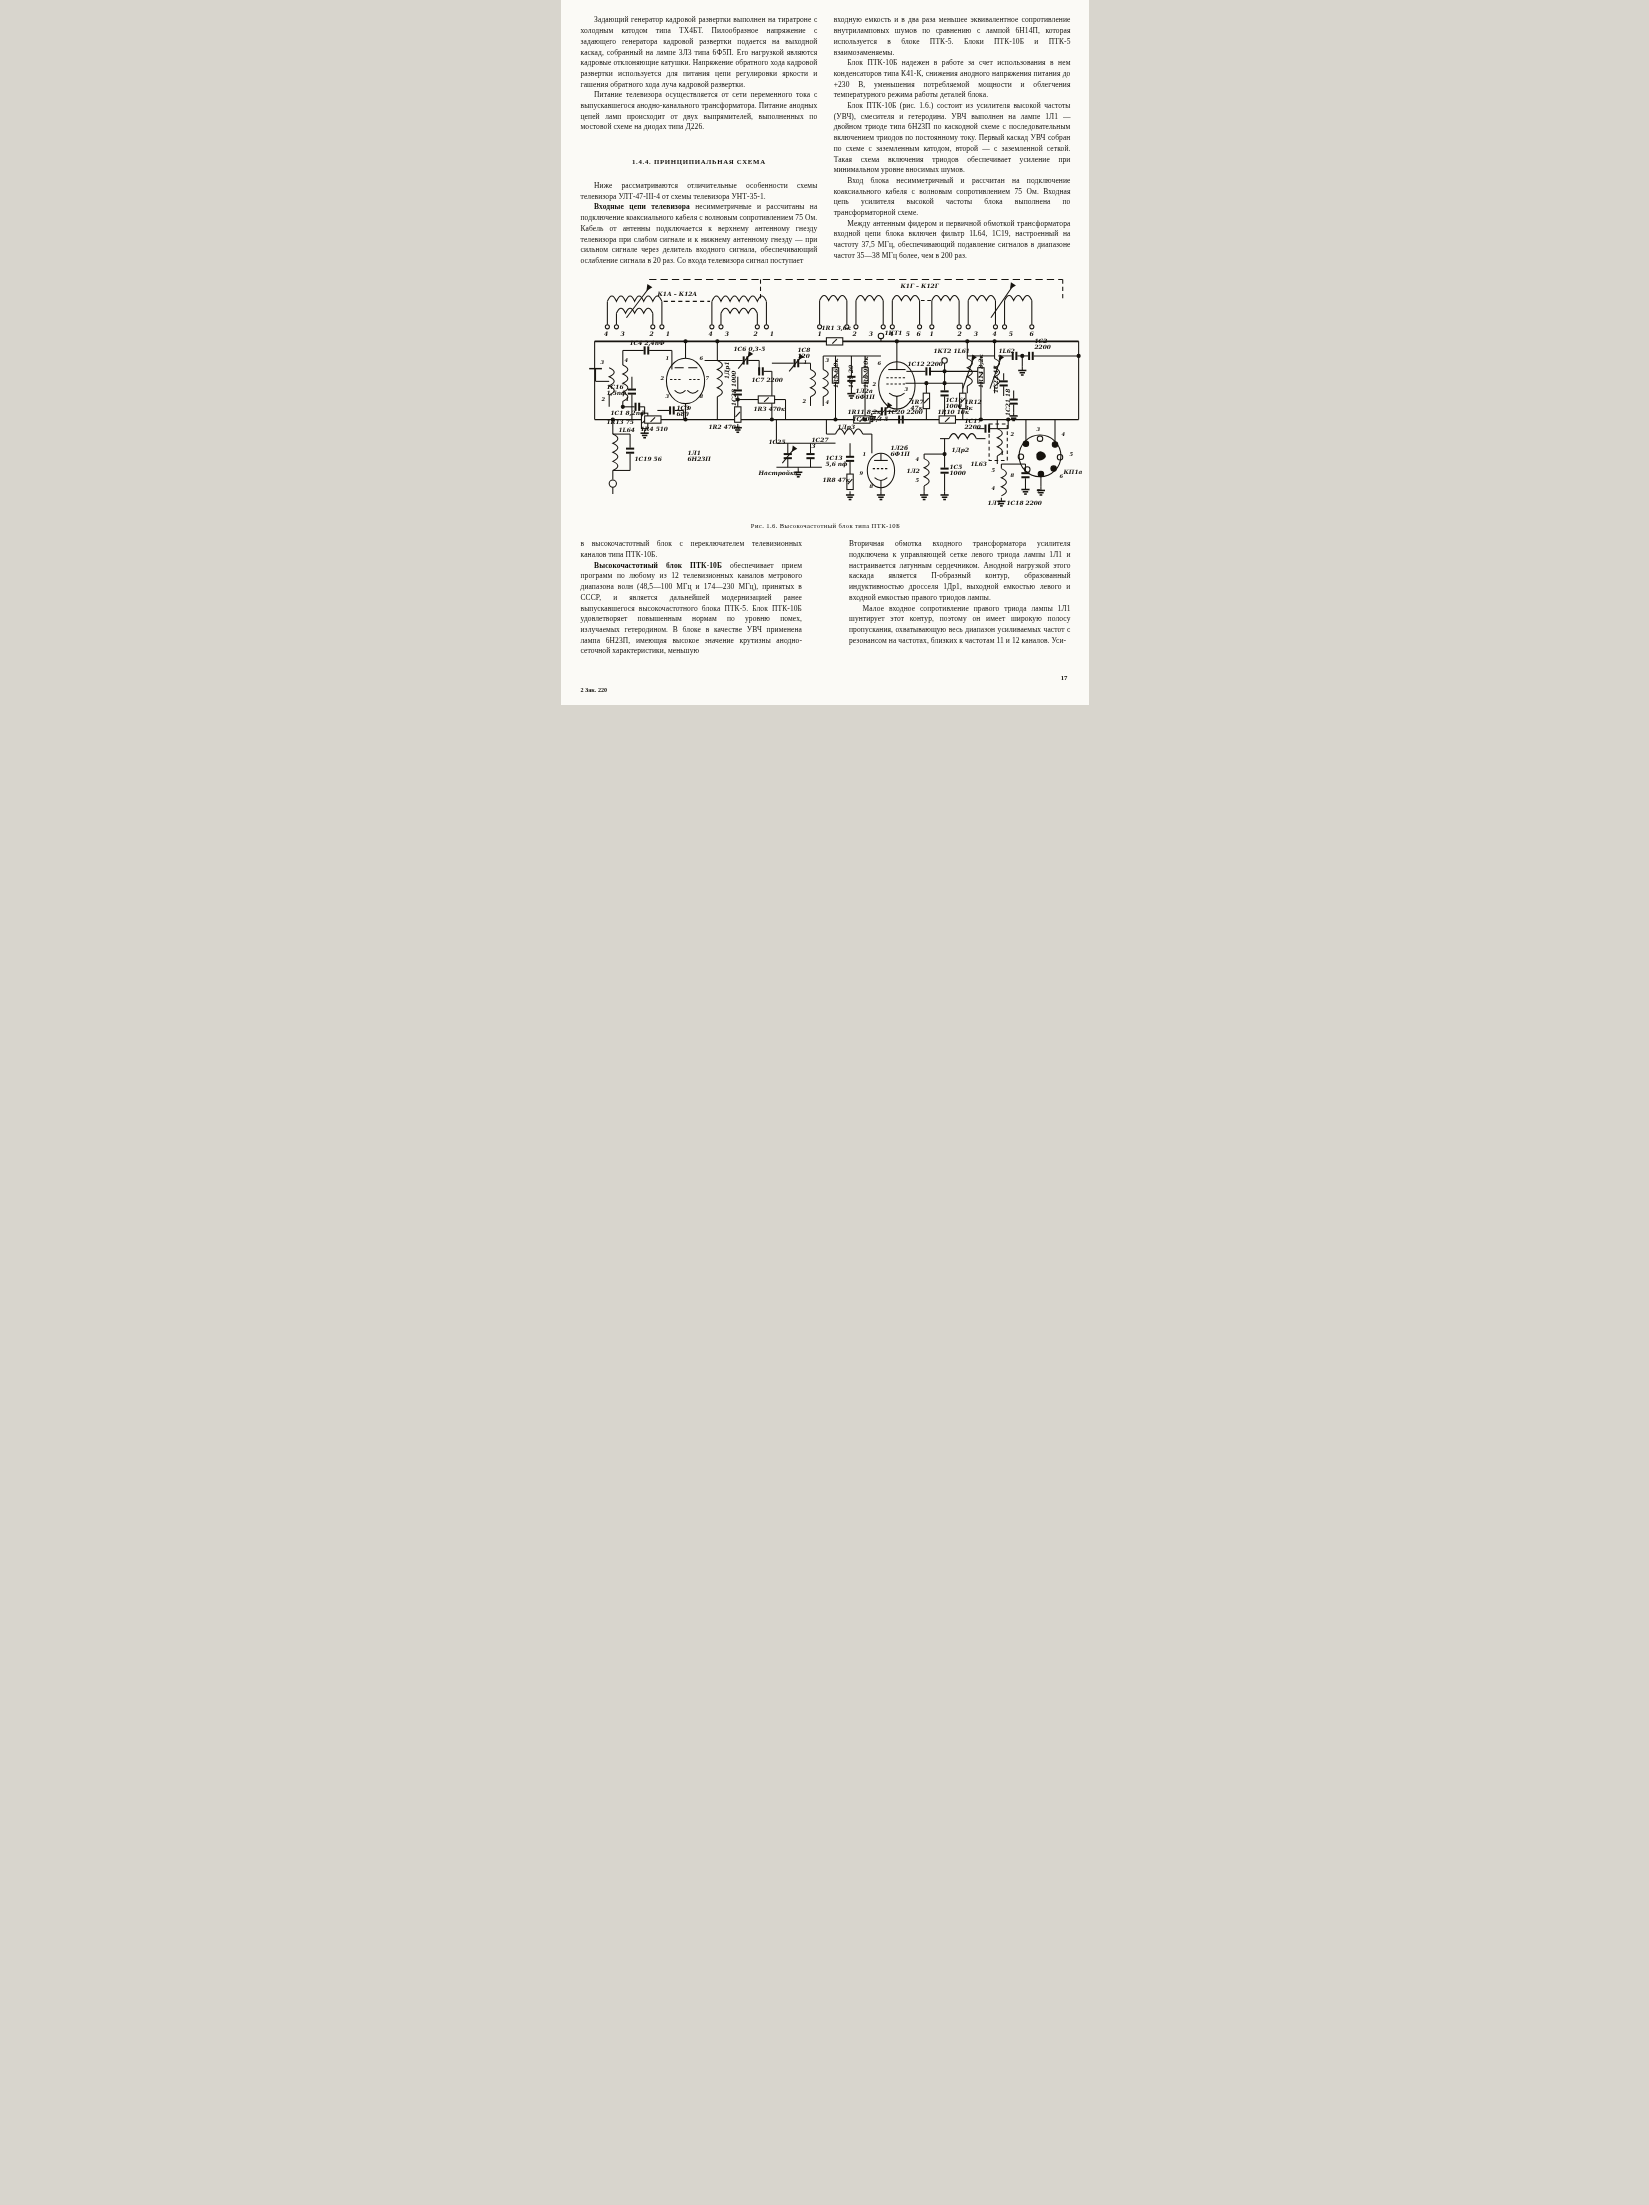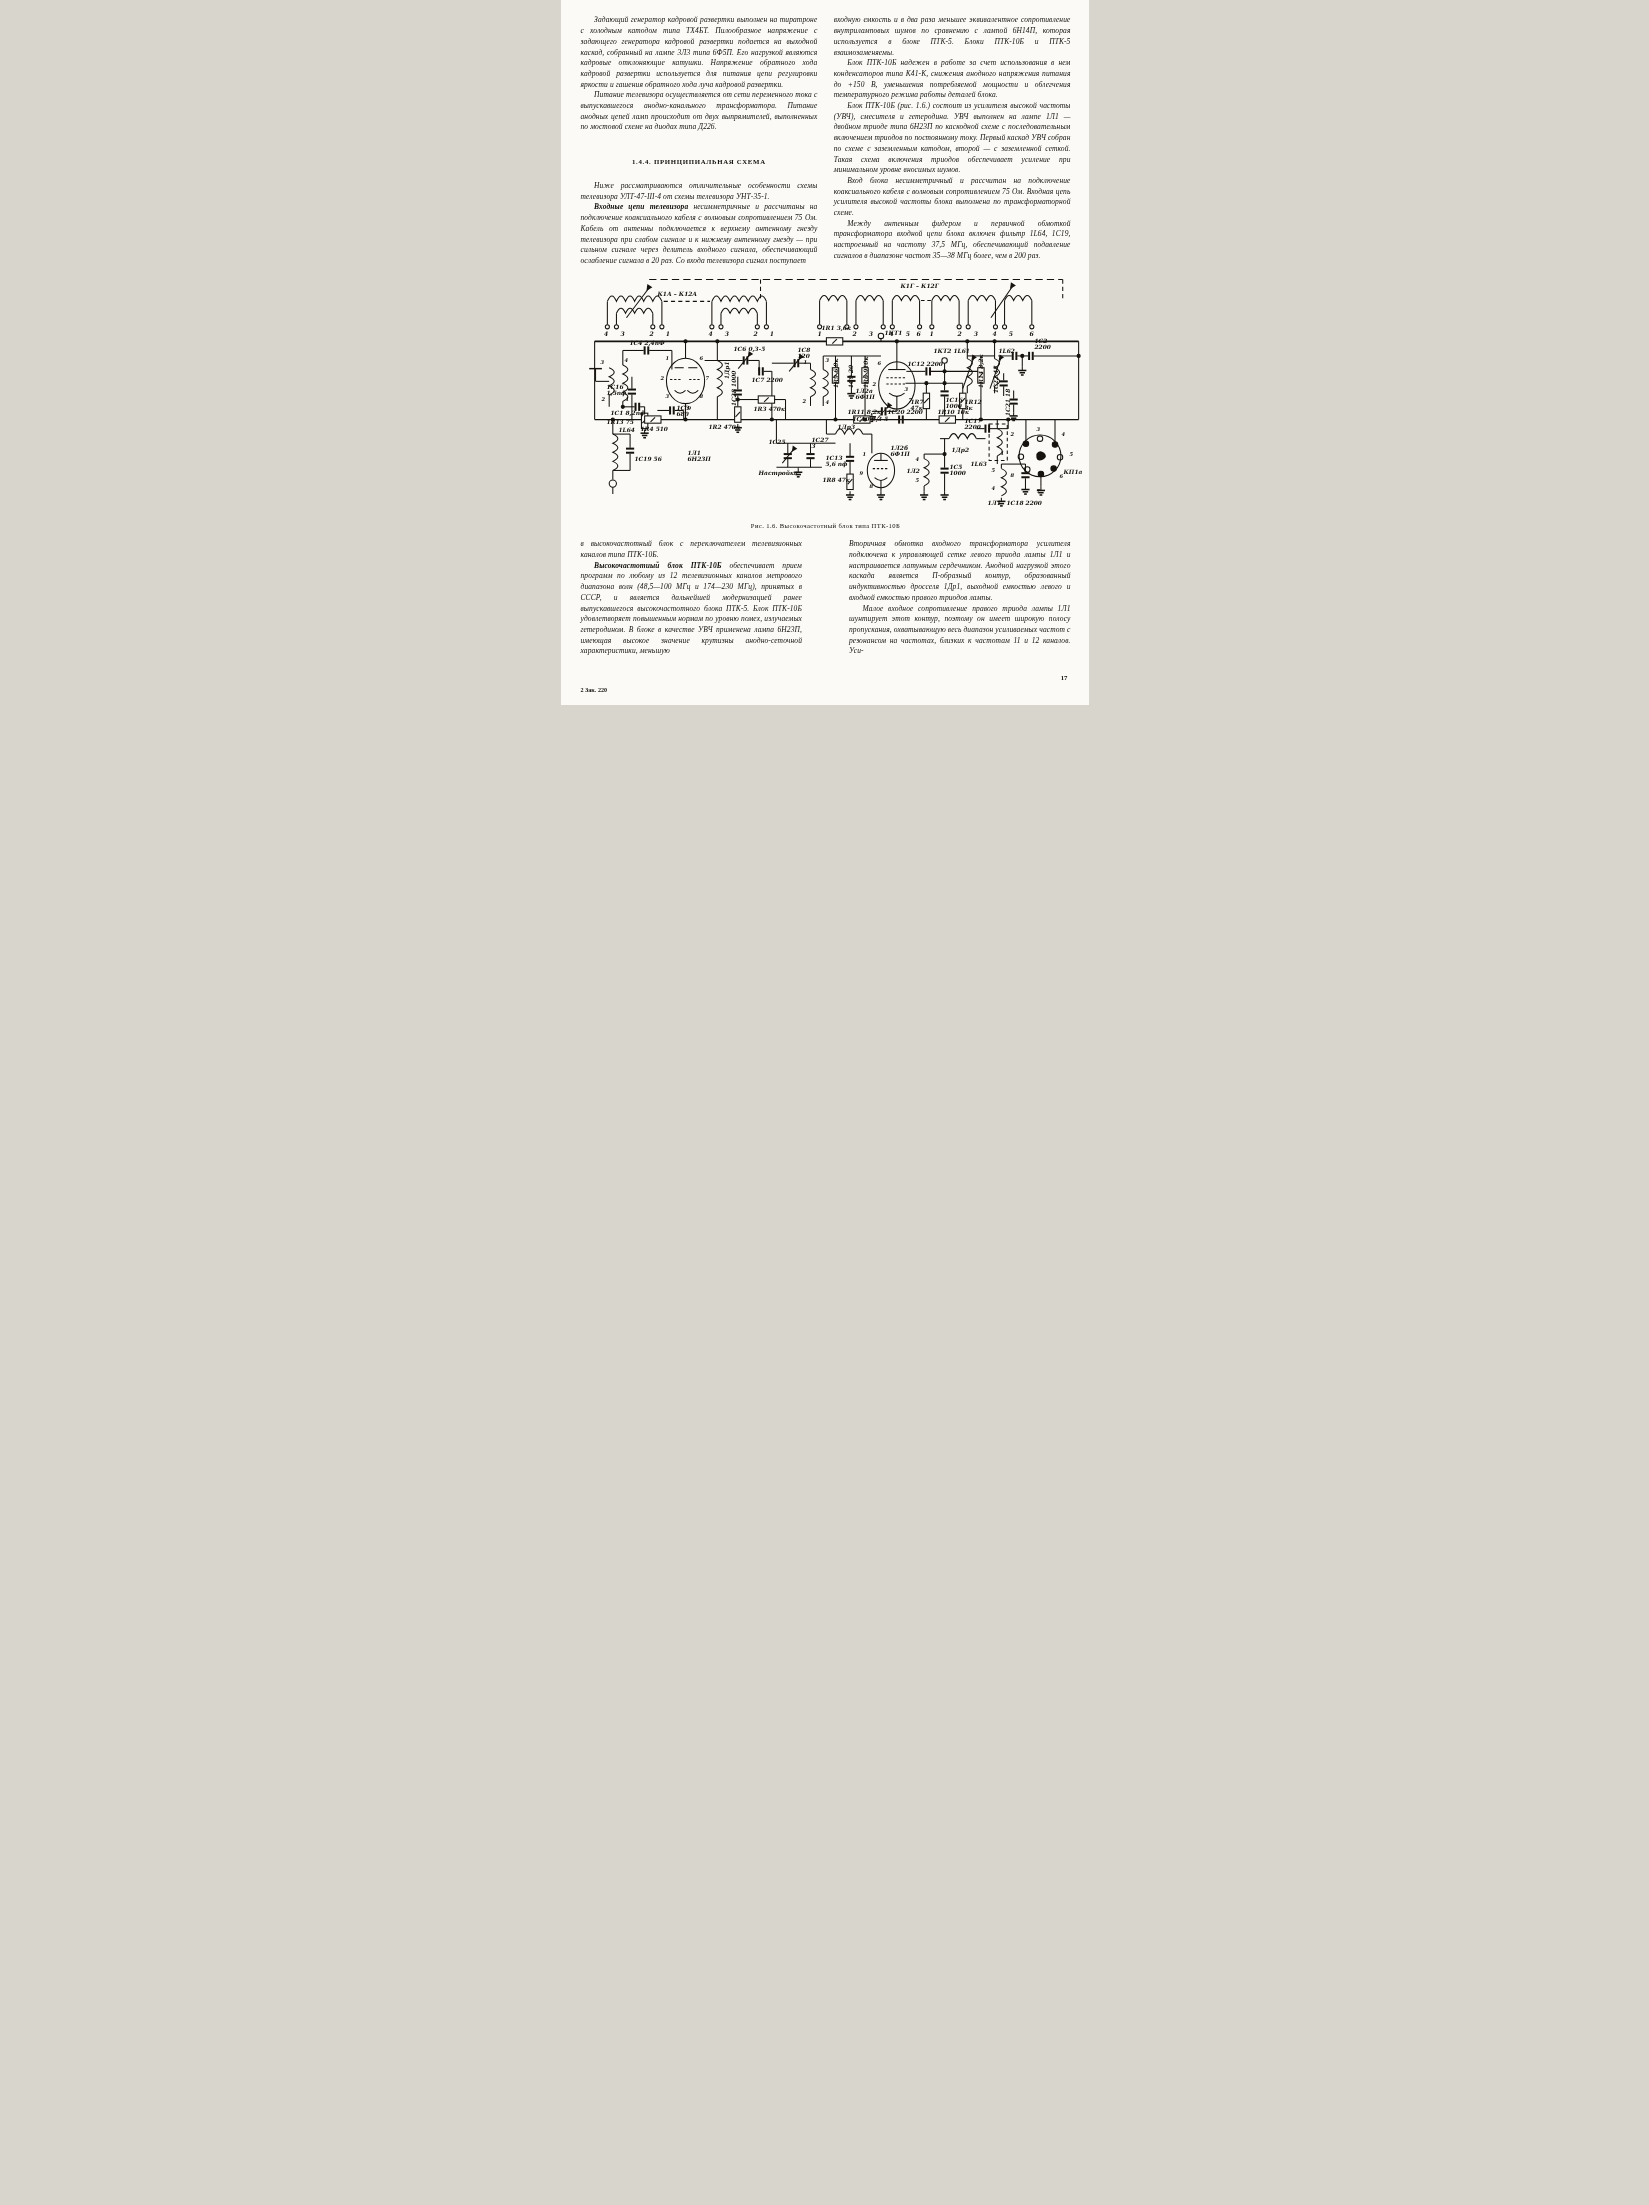--- a/index.html
+++ b/index.html
@@ -3,21 +3,21 @@
 <meta charset="utf-8">
 <style>
   html,body{margin:0;padding:0;background:#d8d5cd;}
   .page{
     width:528px;min-height:705px;margin:0 auto;background:#fbfaf6;color:#12100c;
     font-family:"Liberation Serif","DejaVu Serif",serif;position:relative;
     padding:15.4px 18px 25.4px 20px;box-sizing:border-box;
   }
   .cols{display:flex;gap:16.3px;}
   .col{width:237px;text-align:justify;font-size:7.5px;line-height:10.7px;letter-spacing:0.1px;}
-  .col p{margin:0;text-indent:13.6px;font-style:italic;}
+  .col p{margin:0;text-indent:13.6px;}
   .col p b{letter-spacing:0.1px;}
   .heading{text-align:center;font-weight:bold;font-size:6.8px;letter-spacing:0.7px;margin:23.6px 0 13.6px;text-indent:0;}
   .figure{position:relative;margin:7.3px auto 0;width:509px;height:242px;}
   .figure svg{position:absolute;left:0;top:0;}
   .lbl{position:absolute;font:italic bold 5.9px/1.1 "DejaVu Serif",serif;white-space:pre-line;color:#15120d;}
   .lbl.v{transform:rotate(-90deg);transform-origin:left top;}
   .pin{position:absolute;font:italic bold 5.2px/1 "DejaVu Serif",serif;color:#15120d;}
   .term{position:absolute;font:italic bold 6.1px/1 "DejaVu Serif",serif;letter-spacing:5px;color:#15120d;}
   .caption{text-align:center;font-size:6.6px;letter-spacing:0.4px;margin-top:6.4px;}
   .bottom{margin-top:10px;gap:47px;}
@@ -32,21 +32,21 @@
   <div class="cols">
     <div class="col">
       <p>Задающий генератор кадровой развертки выполнен на тиратроне с холодным катодом типа ТХ4БТ. Пилообразное напряжение с задающего генератора кадровой развертки подается на выходной каскад, собранный на лампе 3Л3 типа 6Ф5П. Его нагрузкой являются кадровые отклоняющие катушки. Напряжение обратного хода кадровой развертки используется для питания цепи регулировки яркости и гашения обратного хода луча кадровой развертки.</p>
       <p>Питание телевизора осуществляется от сети переменного тока с выпускавшегося анодно-канального трансформатора. Питание анодных цепей ламп происходит от двух выпрямителей, выполненных по мостовой схеме на диодах типа Д226.</p>
       <div class="heading">1.4.4. ПРИНЦИПИАЛЬНАЯ СХЕМА</div>
       <p>Ниже рассматриваются отличительные особенности схемы телевизора УЛТ-47-III-4 от схемы телевизора УНТ-35-1.</p>
       <p><b>Входные цепи телевизора</b><span> несимметричные и рассчитаны на подключение коаксиального кабеля с волновым сопротивлением 75 Ом. Кабель от антенны подключается к верхнему антенному гнезду телевизора при слабом сигнале и к нижнему антенному гнезду — при сильном сигнале через делитель входного сигнала, обеспечивающий ослабление сигнала в 20 раз. Со входа телевизора сигнал поступает</span></p>
     </div>
     <div class="col">
       <p class="noindent" style="text-indent:0">входную емкость и в два раза меньшее эквивалентное сопротивление внутриламповых шумов по сравнению с лампой 6Н14П, которая используется в блоке ПТК-5. Блоки ПТК-10Б и ПТК-5 взаимозаменяемы.</p>
-      <p>Блок ПТК-10Б надежен в работе за счет использования в нем конденсаторов типа К41-К, снижения анодного напряжения питания до +150 В, уменьшения потребляемой мощности и облегчения температурного режима работы деталей блока.</p>
+      <p>Блок ПТК-10Б надежен в работе за счет использования в нем конденсаторов типа К41-К, снижения анодного напряжения питания до +230 В, уменьшения потребляемой мощности и облегчения температурного режима работы деталей блока.</p>
       <p>Блок ПТК-10Б (рис. 1.6.) состоит из усилителя высокой частоты (УВЧ), смесителя и гетеродина. УВЧ выполнен на лампе 1Л1 — двойном триоде типа 6Н23П по каскодной схеме с последовательным включением триодов по постоянному току. Первый каскад УВЧ собран по схеме с заземленным катодом, второй — с заземленной сеткой. Такая схема включения триодов обеспечивает усиление при минимальном уровне вносимых шумов.</p>
       <p>Вход блока несимметричный и рассчитан на подключение коаксиального кабеля с волновым сопротивлением 75 Ом. Входная цепь усилителя высокой частоты блока выполнена по трансформаторной схеме.</p>
       <p>Между антенным фидером и первичной обмоткой трансформатора входной цепи блока включен фильтр 1L64, 1С19, настроенный на частоту 37,5 МГц, обеспечивающий подавление сигналов в диапазоне частот 35—38 МГц более, чем в 200 раз.</p>
     </div>
   </div>
 
   <div class="figure">
     <svg width="509" height="242" viewBox="0 0 1120 532">
       <defs>
         <path id="hc3" d="M0 0 q10 -22 20 0 q10 -22 20 0 q10 -22 20 0"></path>

